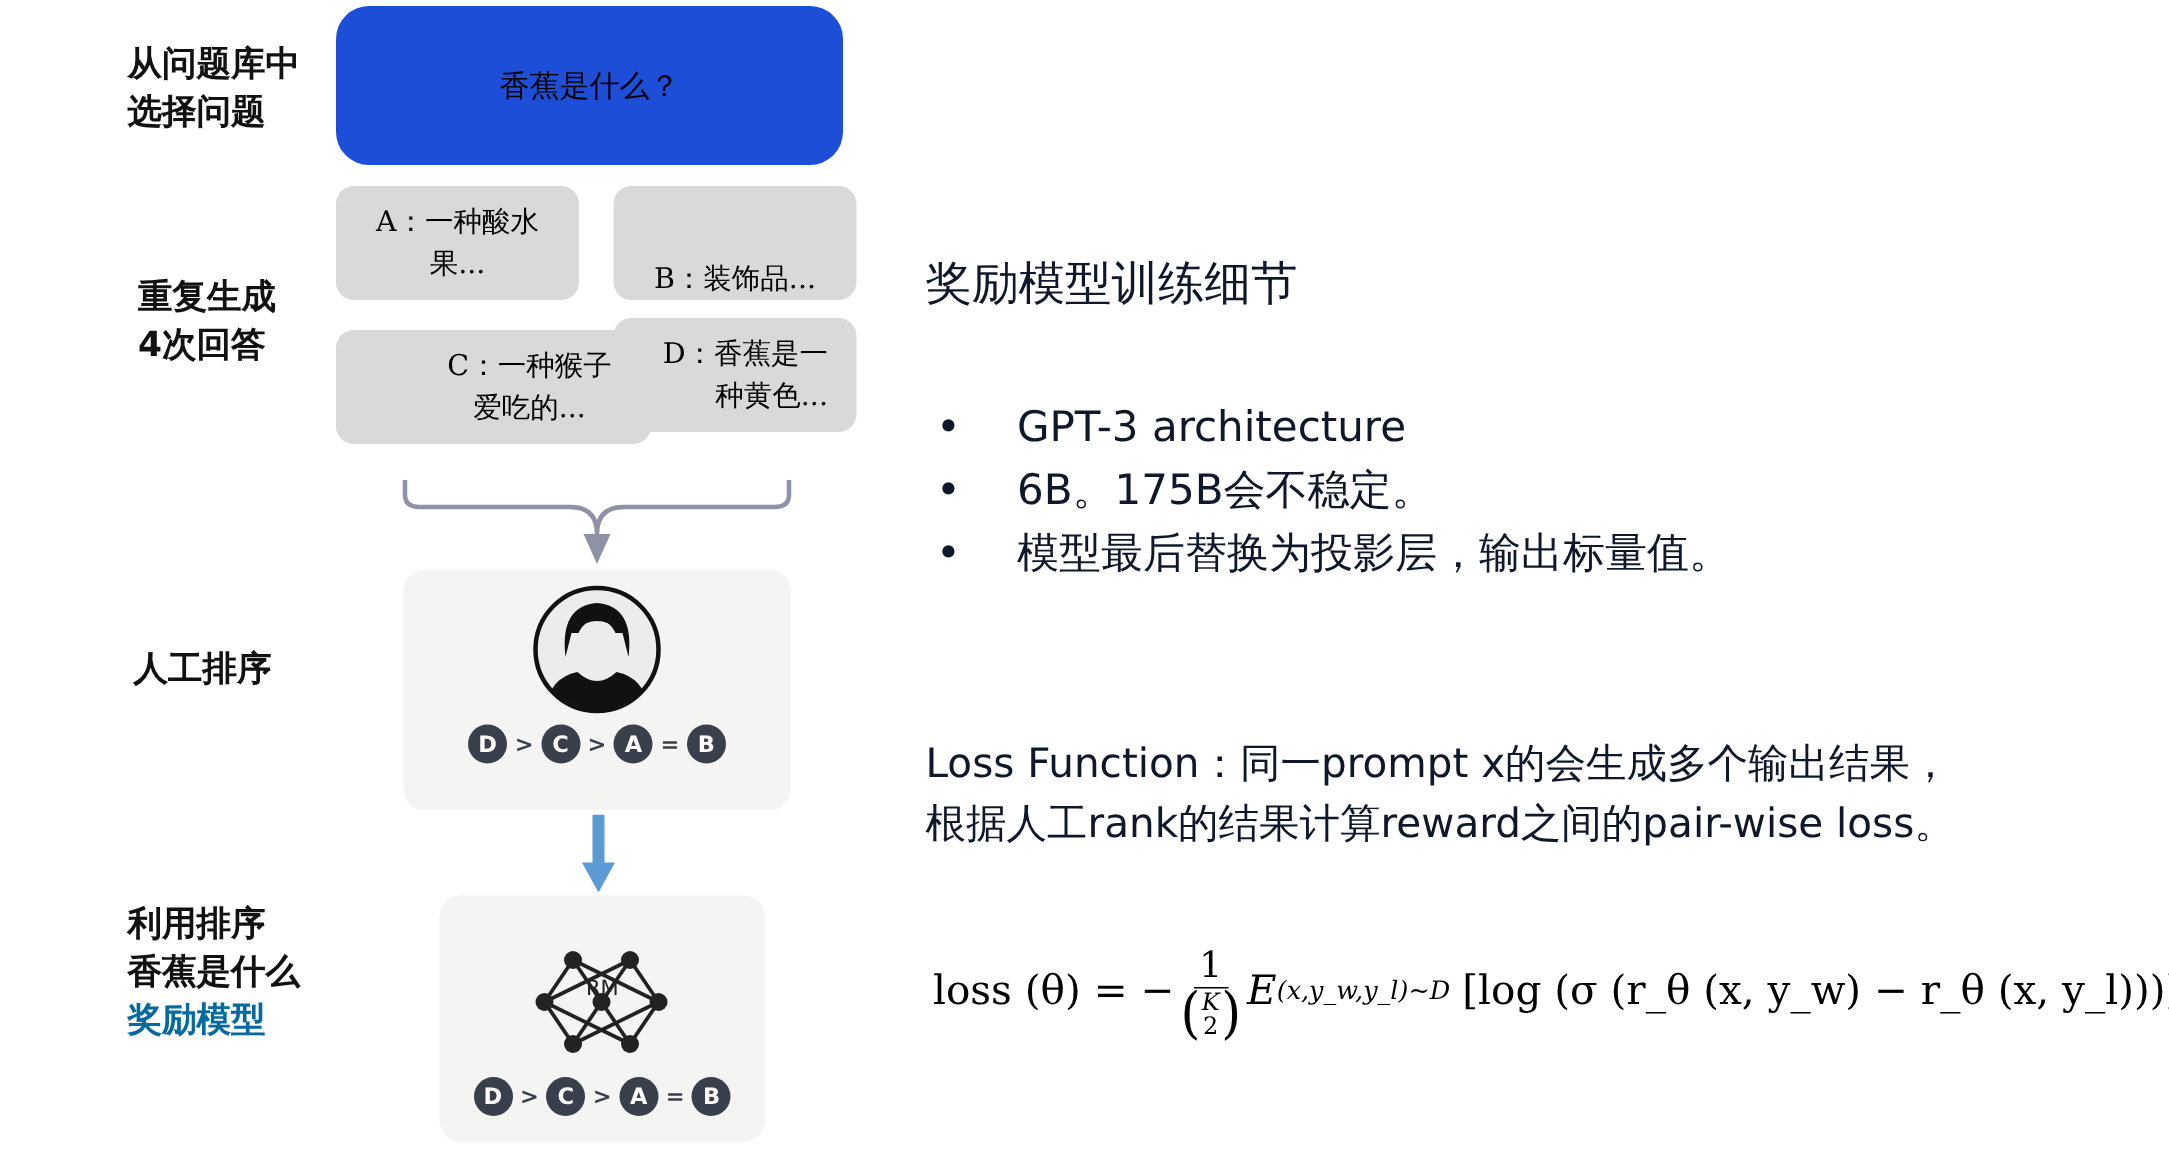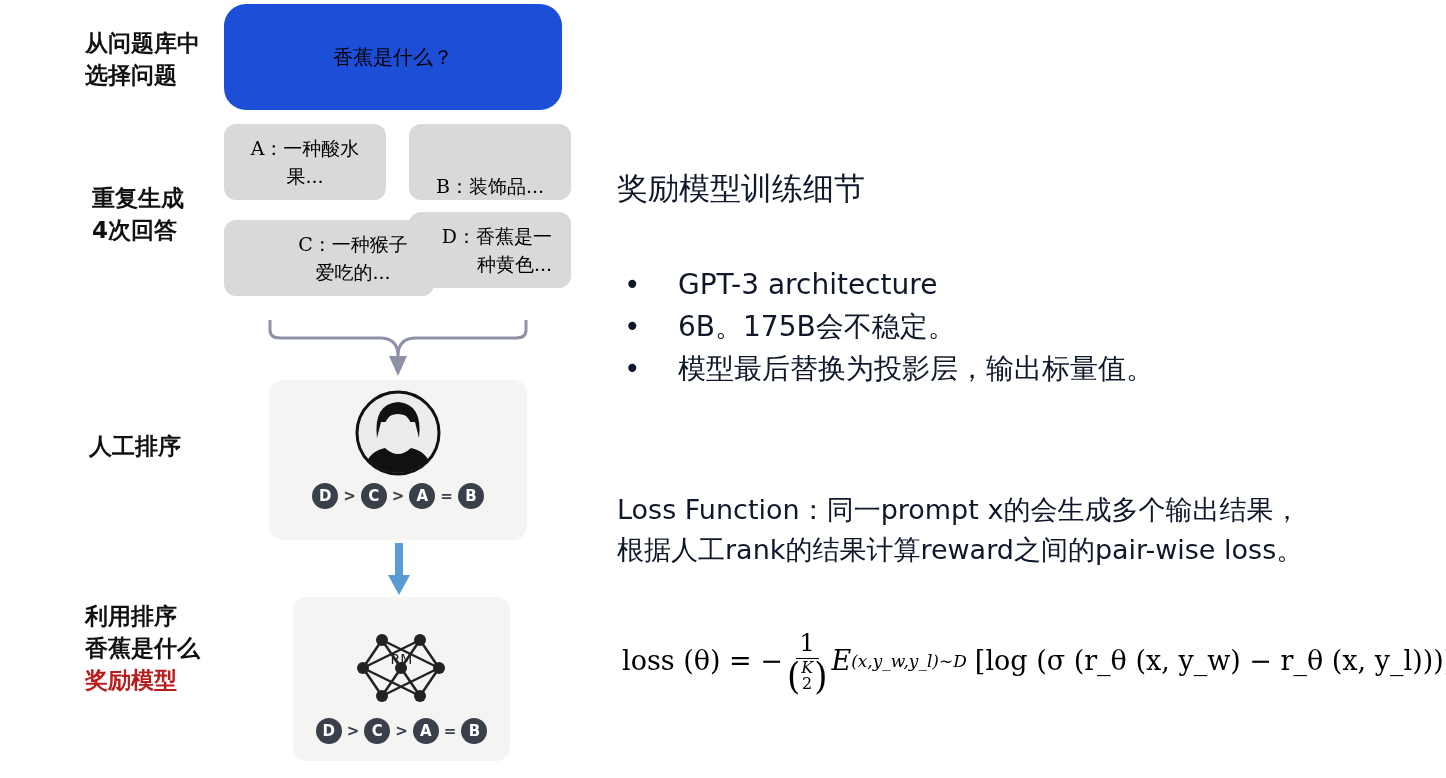--- a/index.html
+++ b/index.html
@@ -3,21 +3,21 @@
 <meta charset="utf-8">
 <style>
   html, body { margin: 0; padding: 0; background: #ffffff; }
   body { width: 1446px; height: 778px; position: relative; overflow: hidden;
          font-family: "DejaVu Serif", "Liberation Serif", serif; color: #000; }
   .abs { position: absolute; }
 
   
   .stage-label { position: absolute; font-family: "DejaVu Sans", "Liberation Sans", sans-serif;
                  font-size: 23px; font-weight: bold; line-height: 32px; color: #111; }
-  .stage-label .red { color: #b91c1c; }
+  .stage-label .red { color: #0369a1; }
 
   
   .question { left: 224px; top: 4px; width: 338px; height: 106px; background: #1d4ed8;
               border-radius: 22px; display: flex; align-items: center; justify-content: center;
               font-size: 20px; font-family: "DejaVu Serif", "Liberation Serif", serif; }
 
   
   .answer { width: 162px; height: 76px; background: #d9d9d9; border-radius: 12px;
             display: flex; align-items: center; justify-content: center; text-align: center;
             font-size: 19px; line-height: 28px; font-family: "DejaVu Serif", "Liberation Serif", serif; }

